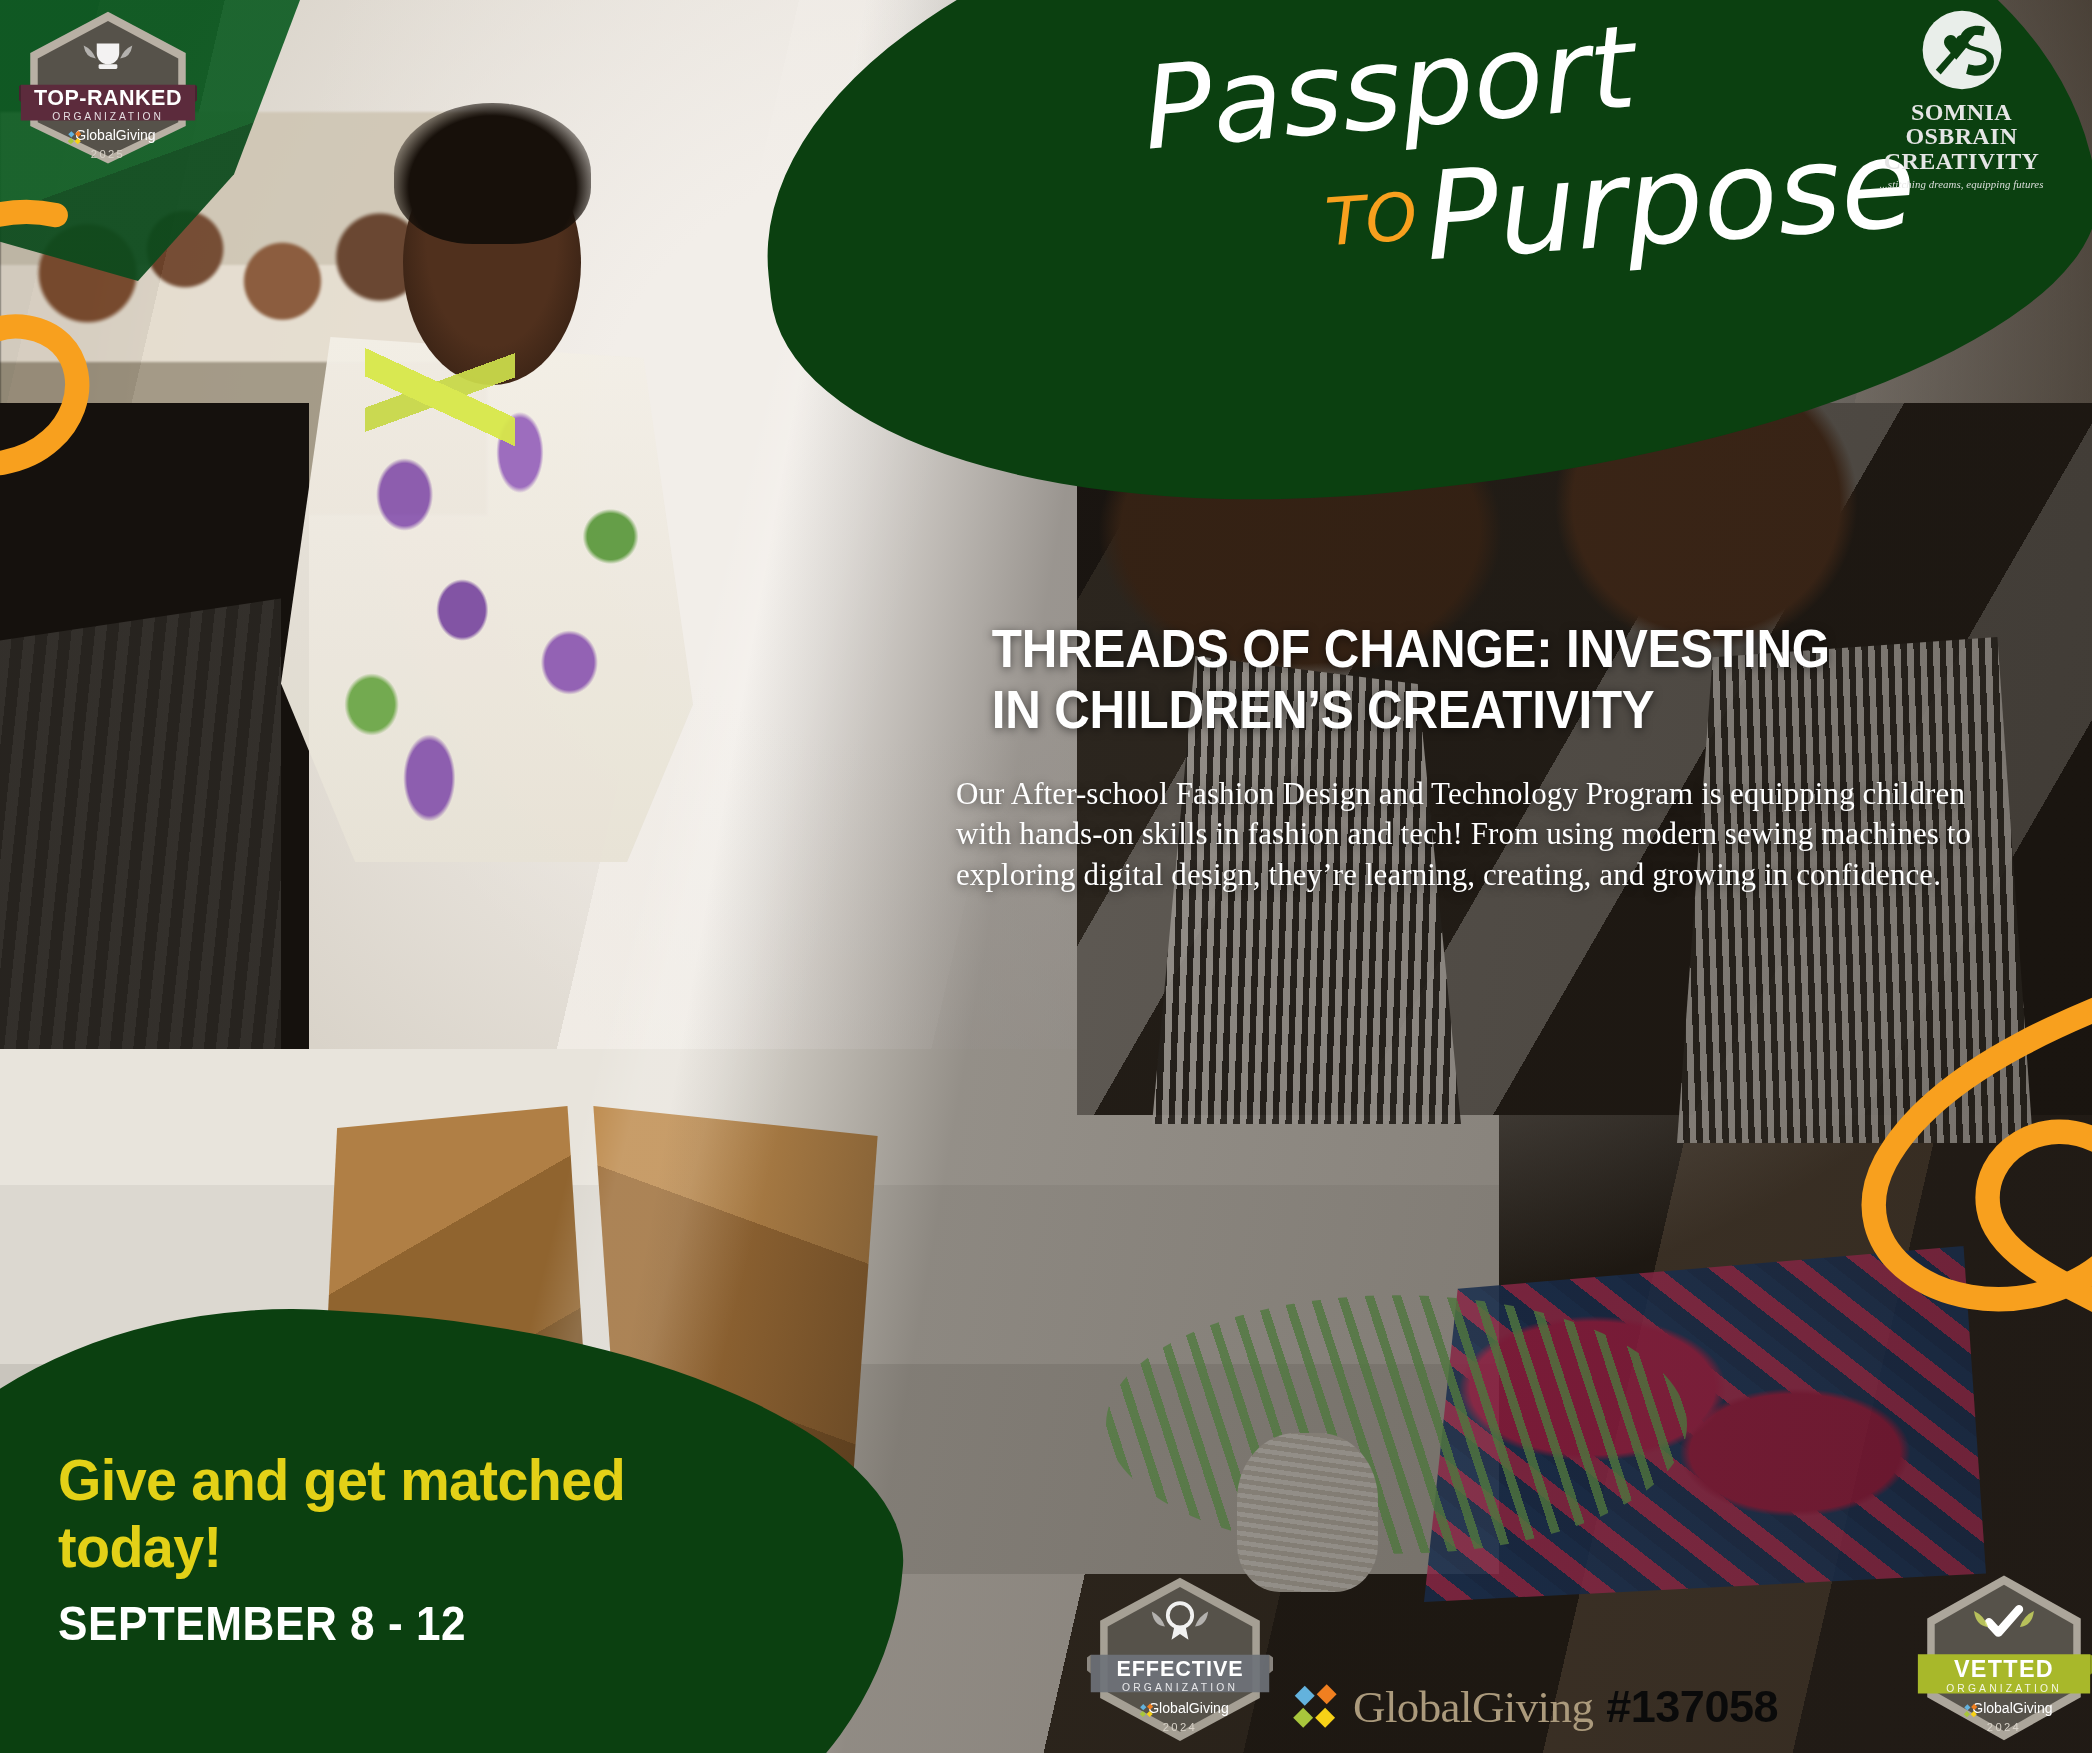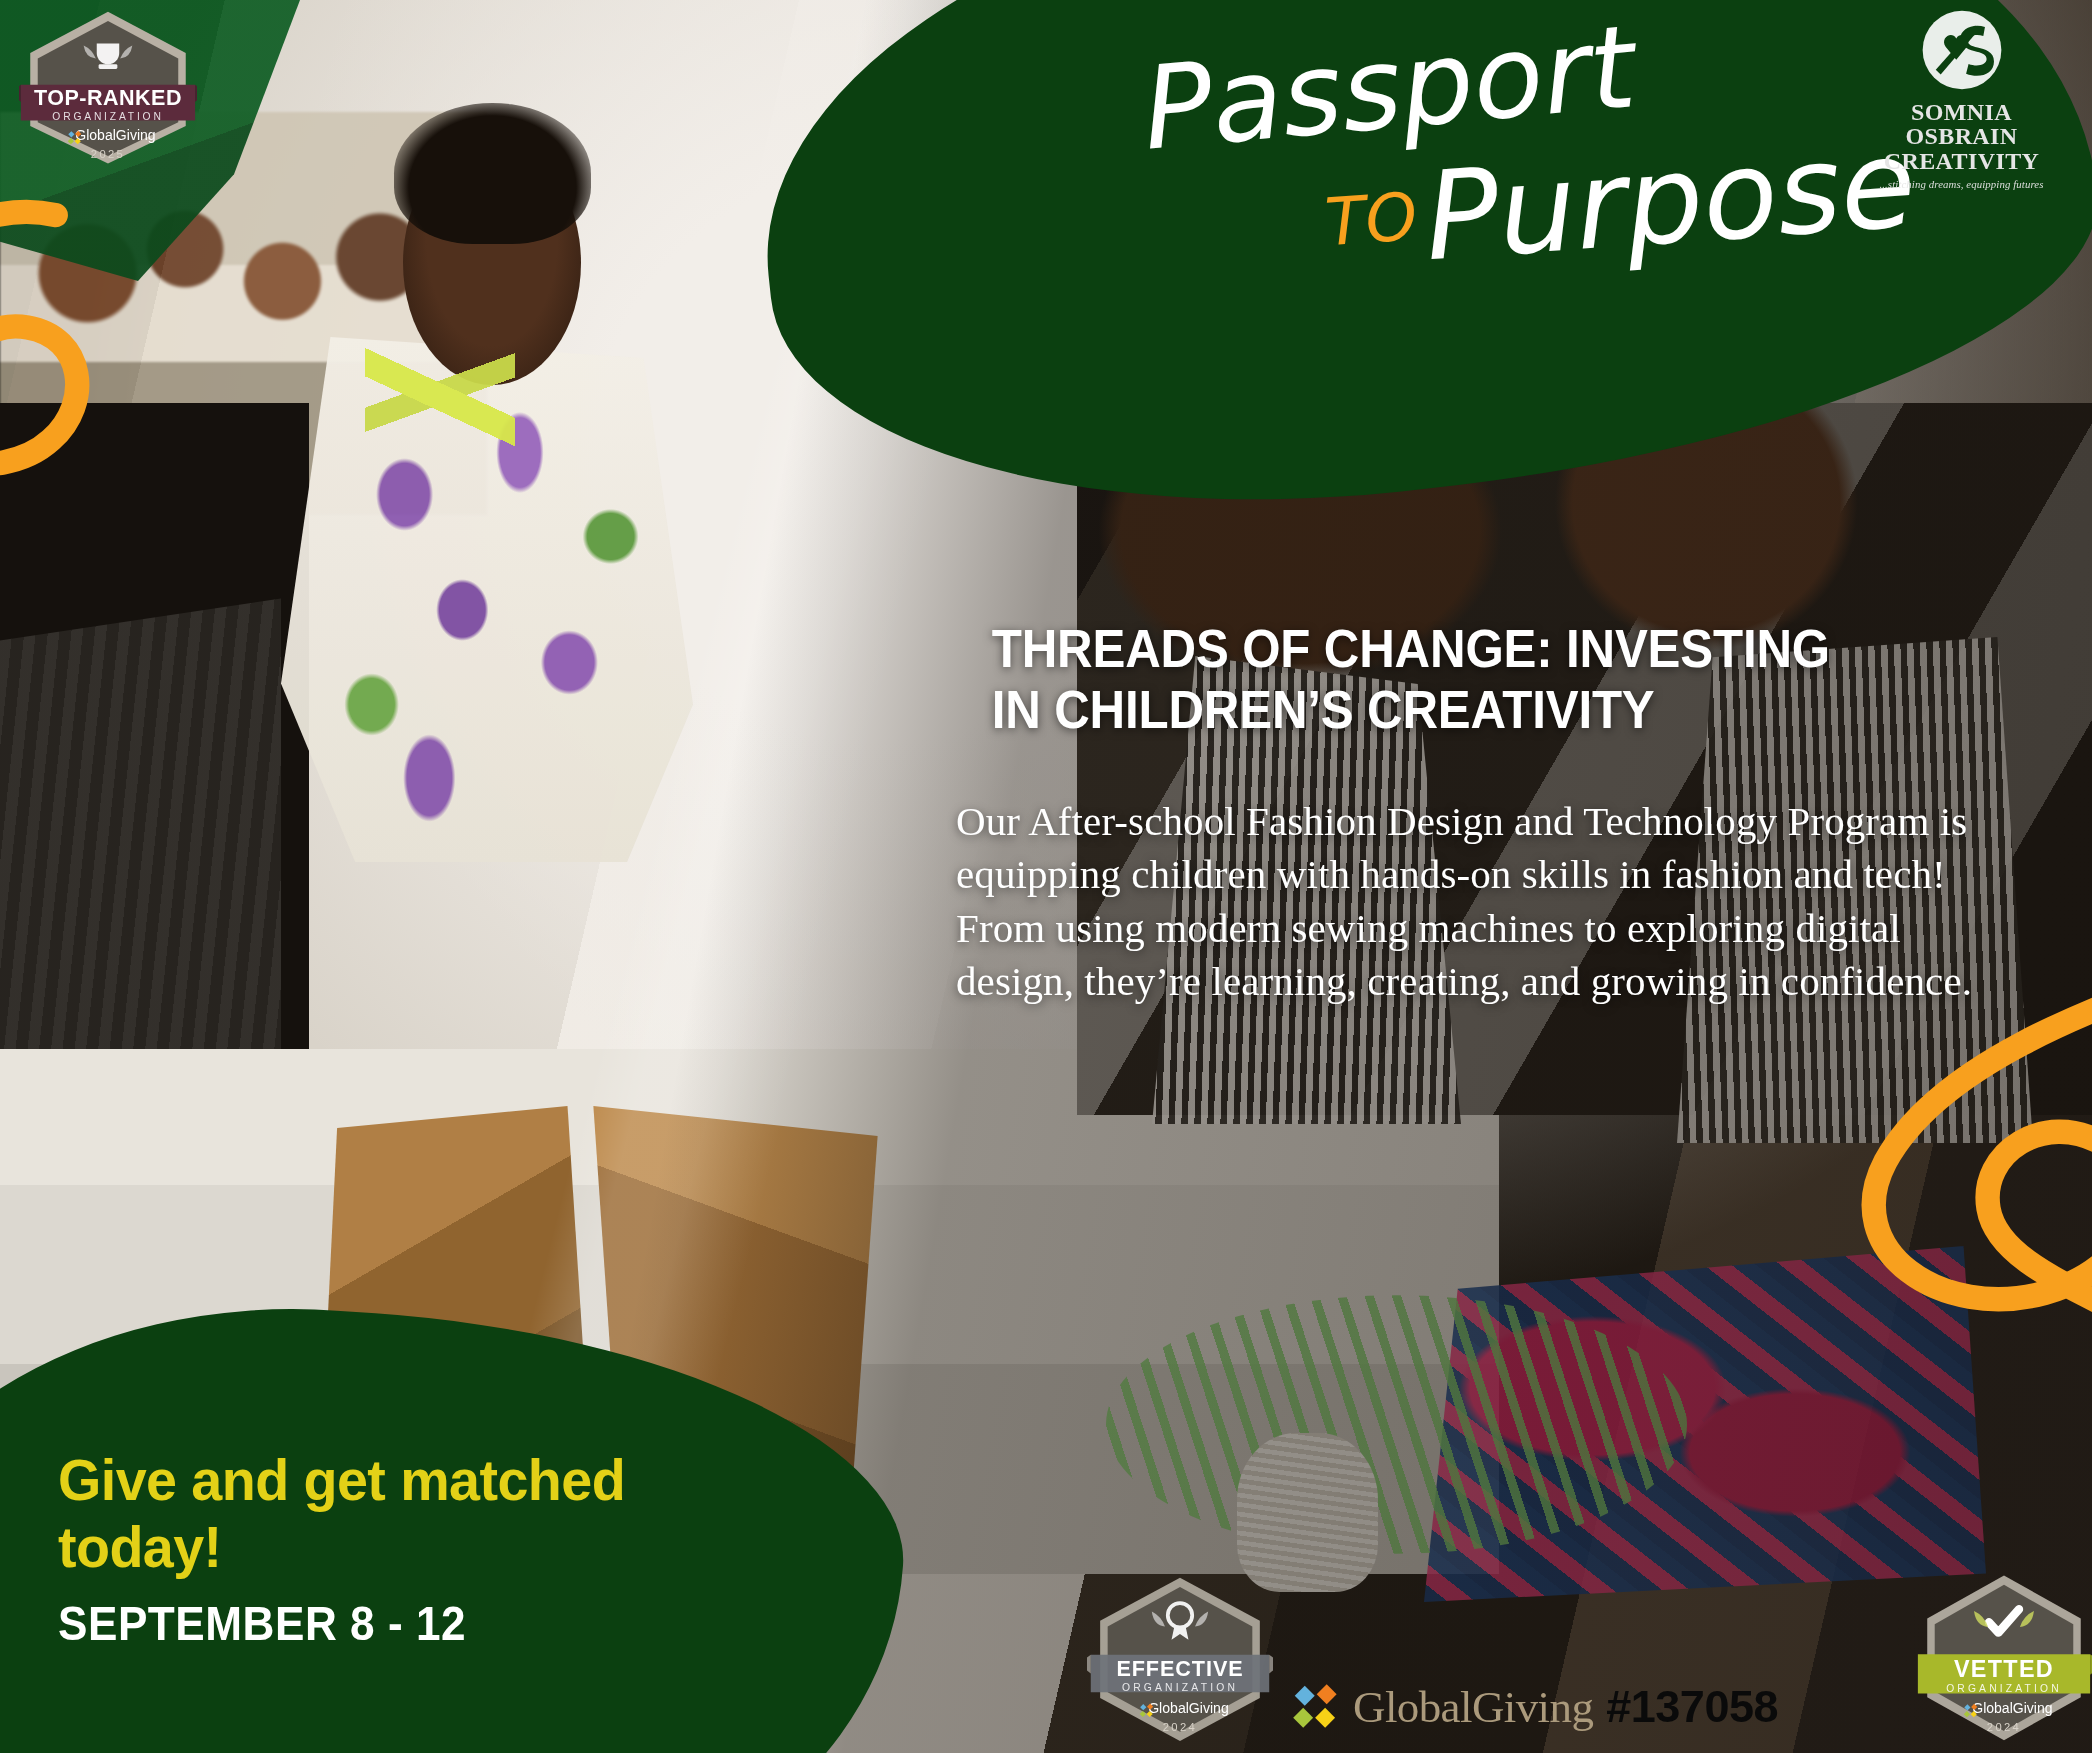--- a/index.html
+++ b/index.html
@@ -182,22 +182,22 @@
 
   
   .copy{position:absolute;left:956px;top:618px;width:1021px;}
   .headline{
     color:#fff;font-weight:700;font-size:53px;line-height:1.16;
     letter-spacing:-0.2px;margin:0;
     transform:scaleX(.93);transform-origin:50% 50%;
     text-shadow:0 1.9px 9.4px rgba(0,0,0,.55);
   }
   .body-copy{
-    color:#fff;font-family:"Liberation Serif",serif;font-size:41px;
-    line-height:1.30;margin:54px 0 0;letter-spacing:0.1px;
+    color:#fff;font-family:"Liberation Serif",serif;font-size:31px;
+    line-height:1.30;margin:33px 0 0;letter-spacing:0.1px;
     text-shadow:0 1.9px 9.4px rgba(0,0,0,.55);
   }
 
   
   .cta{position:absolute;left:58px;bottom:103px;width:712px;margin-top:36px;}
   .cta-line1{
     color:#e3d117;font-size:58px;font-weight:700;letter-spacing:-0.6px;
     transform:scaleX(.96);transform-origin:0 50%;
   }
   .cta-line2{

